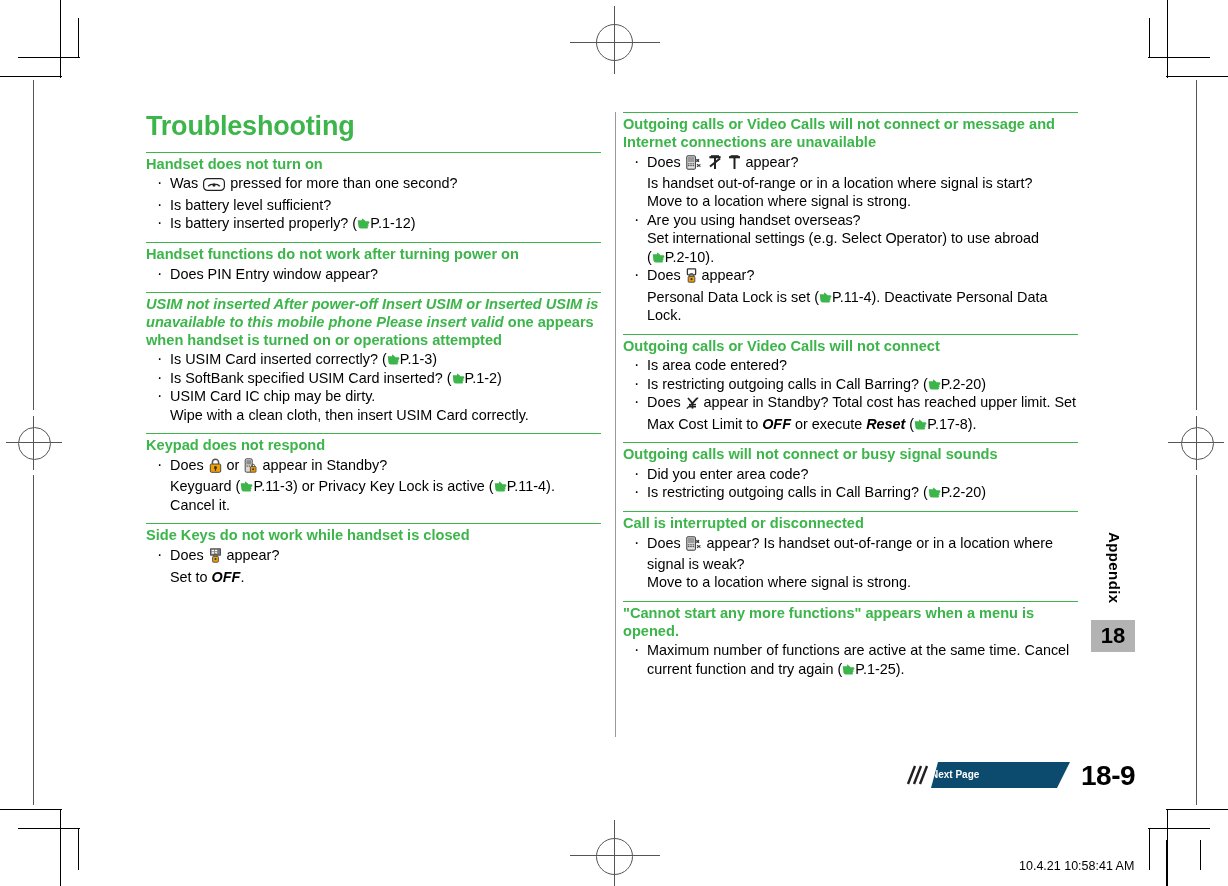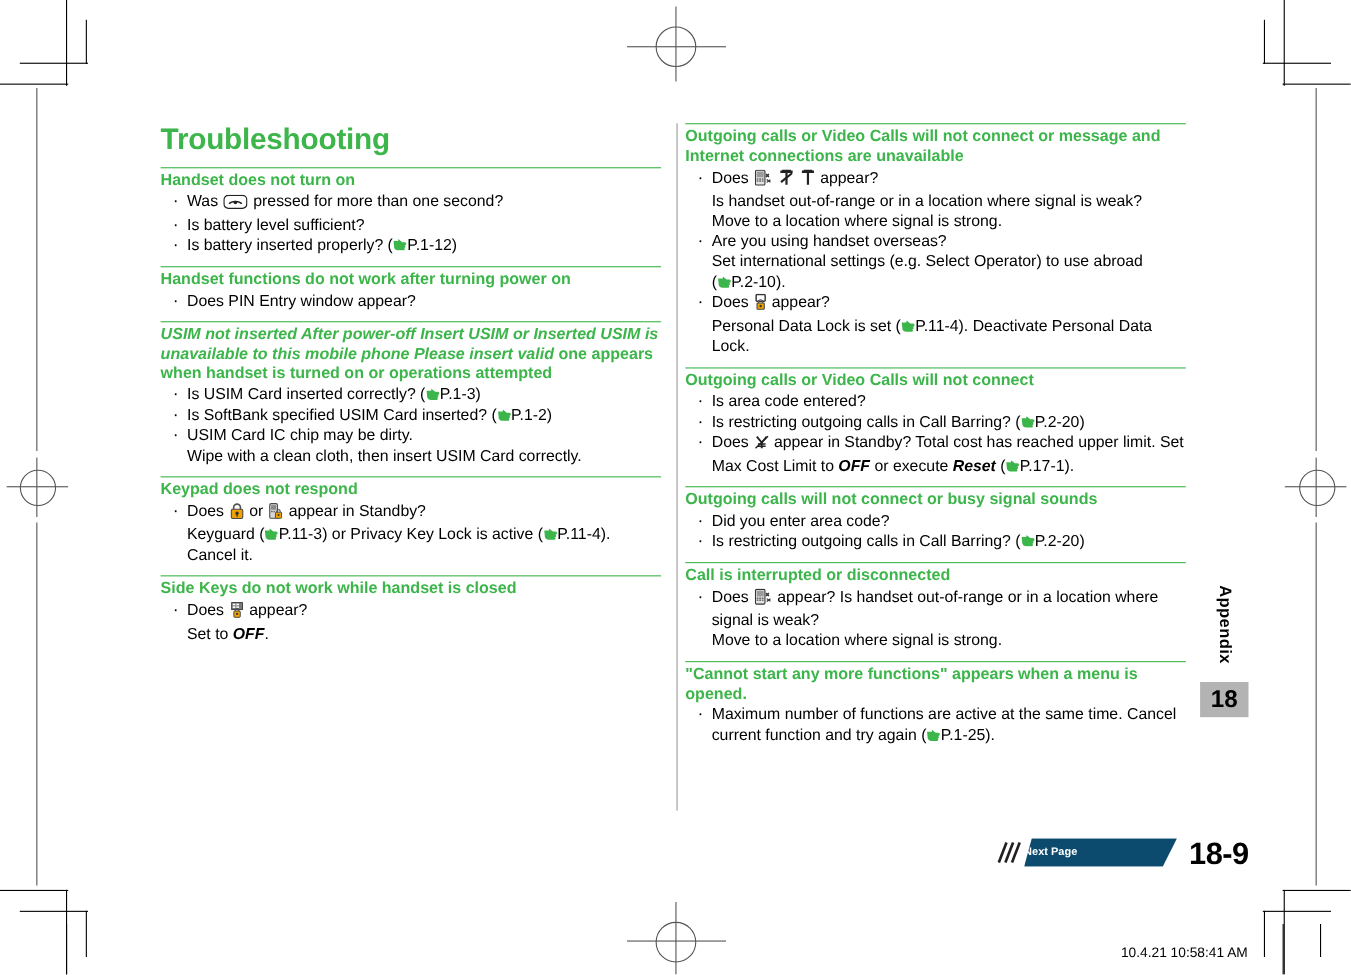--- a/index.html
+++ b/index.html
@@ -397,21 +397,21 @@
                 </svg></span> <span class="ic"><svg width="14" height="15" viewBox="0 0 14 15">
                   <path d="M1.4 2.2 L12.6 2.2" stroke="#222" stroke-width="2.2"></path>
                   <path d="M7 2.2 V14" stroke="#222" stroke-width="2"></path>
                   <path d="M3 1 L11 1" stroke="#222" stroke-width="1.6"></path>
                   <path d="M2 11.5 L12 3.5" stroke="#222" stroke-width="2"></path>
                 </svg></span> <span class="ic"><svg width="13" height="15" viewBox="0 0 13 15">
                   <path d="M1 2.2 L12 2.2" stroke="#222" stroke-width="2.2"></path>
                   <path d="M6.5 2.2 V14" stroke="#222" stroke-width="2"></path>
                   <path d="M2.6 1 L10.4 1" stroke="#222" stroke-width="1.6"></path>
                 </svg></span><span> appear?</span>
-            <span class="sub">Is handset out-of-range or in a location where signal is weak?</span>
+            <span class="sub">Is handset out-of-range or in a location where signal is start?</span>
             <span class="sub">Move to a location where signal is strong.</span>
           </li>
           <li>
             <span>Are you using handset overseas?</span>
             <span class="sub">Set international settings (e.g. Select Operator) to use abroad</span>
             <span class="sub">(<span class="ref"><svg width="13" height="11" viewBox="0 0 13 11">
                     <path d="M0.8 2.2 h4.4 v-1.6 l3.2 2.6 h2.6 a1.4 1.4 0 0 1 0 2.8 h-0.6 a1.2 1.2 0 0 1 0 2.4 h-0.5 a1.1 1.1 0 0 1 0 2.2 h-5.5 a3.2 3.2 0 0 1 -3.0 -2.2 z" fill="#3cb54a"></path>
                     <path d="M5.2 0.6 l3.3 2.7 l-3.3 2.7 z" fill="#3cb54a"></path>
                   </svg></span><span>P.2-10</span>).</span>
           </li>
@@ -440,21 +440,21 @@
                 </svg></span><span>P.2-20</span><span>)</span></li>
           <li>Does <span class="ic"><svg width="13" height="14" viewBox="0 0 13 14">
                   <path d="M2 2 L6.5 7.4 L11 2" stroke="#222" stroke-width="1.7" fill="none"></path>
                   <path d="M6.5 7.4 V12.6" stroke="#222" stroke-width="1.7"></path>
                   <path d="M3 8.6 H10" stroke="#222" stroke-width="1.5"></path>
                   <path d="M3 10.7 H10" stroke="#222" stroke-width="1.5"></path>
                   <path d="M0.8 12.6 L12.2 1.6" stroke="#222" stroke-width="1.3"></path>
                 </svg></span> appear in Standby? Total cost has reached upper limit. Set Max Cost Limit to <b class="em">OFF</b> or execute <b class="em">Reset</b> (<span class="ref"><svg width="13" height="11" viewBox="0 0 13 11">
                   <path d="M0.8 2.2 h4.4 v-1.6 l3.2 2.6 h2.6 a1.4 1.4 0 0 1 0 2.8 h-0.6 a1.2 1.2 0 0 1 0 2.4 h-0.5 a1.1 1.1 0 0 1 0 2.2 h-5.5 a3.2 3.2 0 0 1 -3.0 -2.2 z" fill="#3cb54a"></path>
                   <path d="M5.2 0.6 l3.3 2.7 l-3.3 2.7 z" fill="#3cb54a"></path>
-                </svg></span><span>P.17-1</span>).</li>
+                </svg></span><span>P.17-8</span>).</li>
         </ul>
       </div>
 
       <div class="qa">
         <div class="qa-head">Outgoing calls will not connect or busy signal sounds</div>
         <ul class="qa-list">
           <li><span>Did you enter area code?</span></li>
           <li><span>Is restricting outgoing calls in Call Barring? (</span><span class="ref"><svg width="13" height="11" viewBox="0 0 13 11">
                   <path d="M0.8 2.2 h4.4 v-1.6 l3.2 2.6 h2.6 a1.4 1.4 0 0 1 0 2.8 h-0.6 a1.2 1.2 0 0 1 0 2.4 h-0.5 a1.1 1.1 0 0 1 0 2.2 h-5.5 a3.2 3.2 0 0 1 -3.0 -2.2 z" fill="#3cb54a"></path>
                   <path d="M5.2 0.6 l3.3 2.7 l-3.3 2.7 z" fill="#3cb54a"></path>

